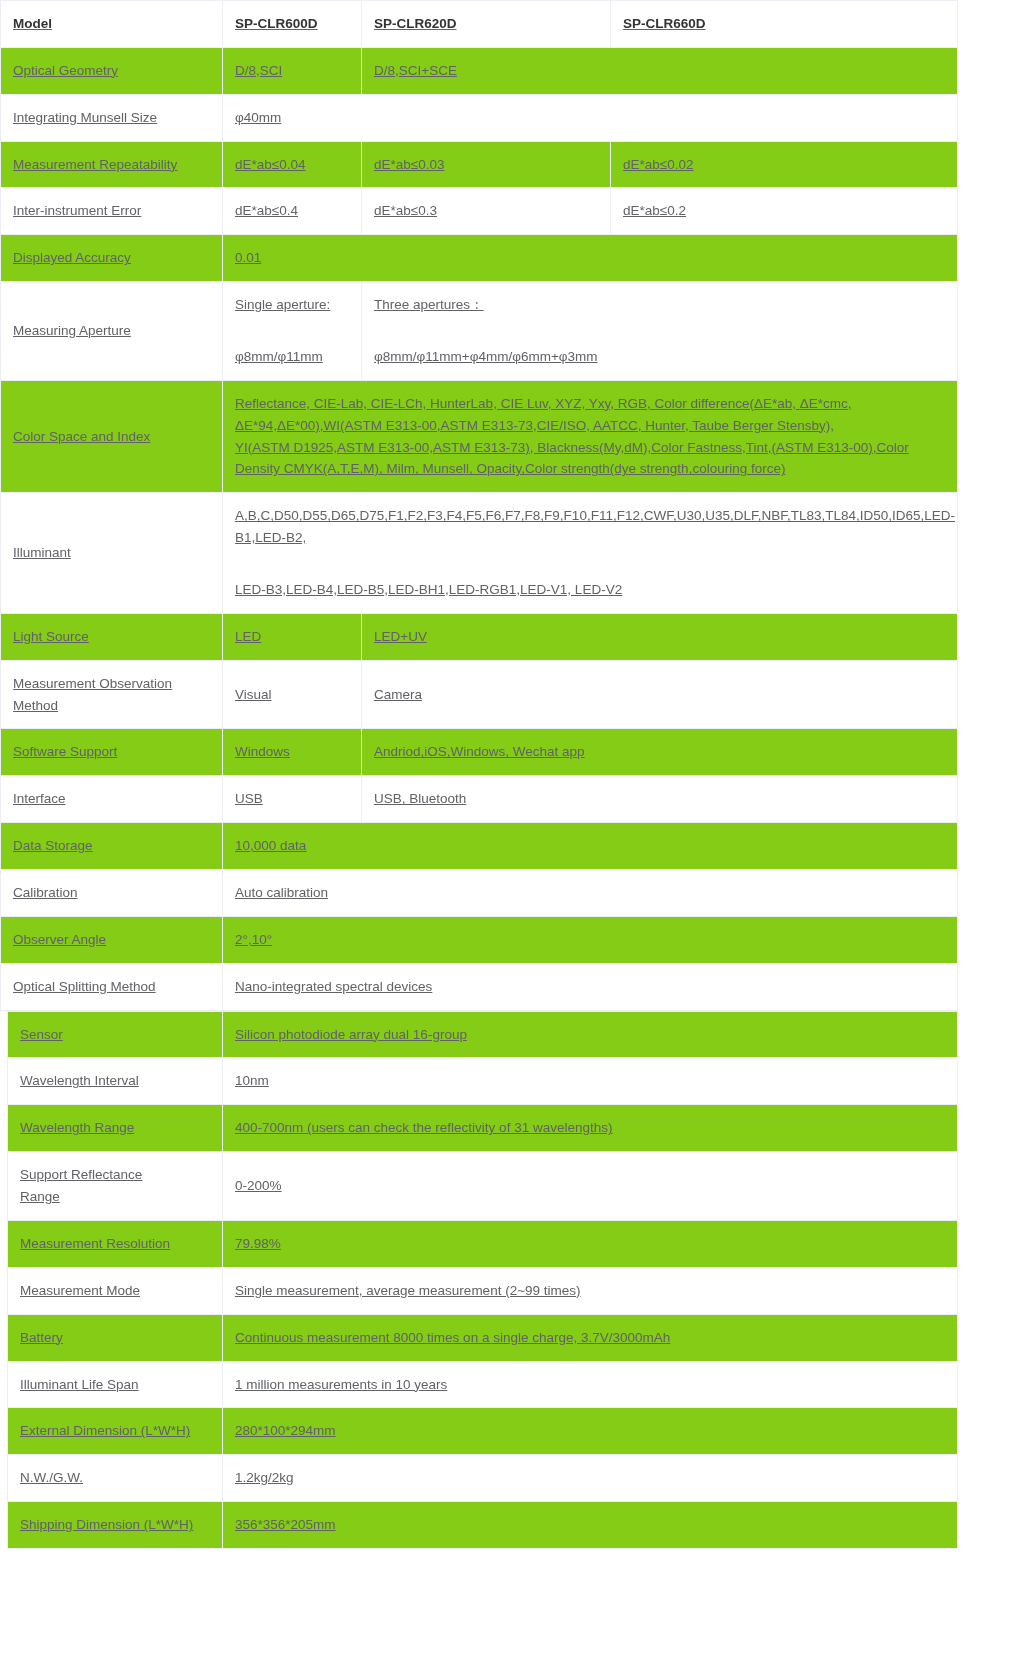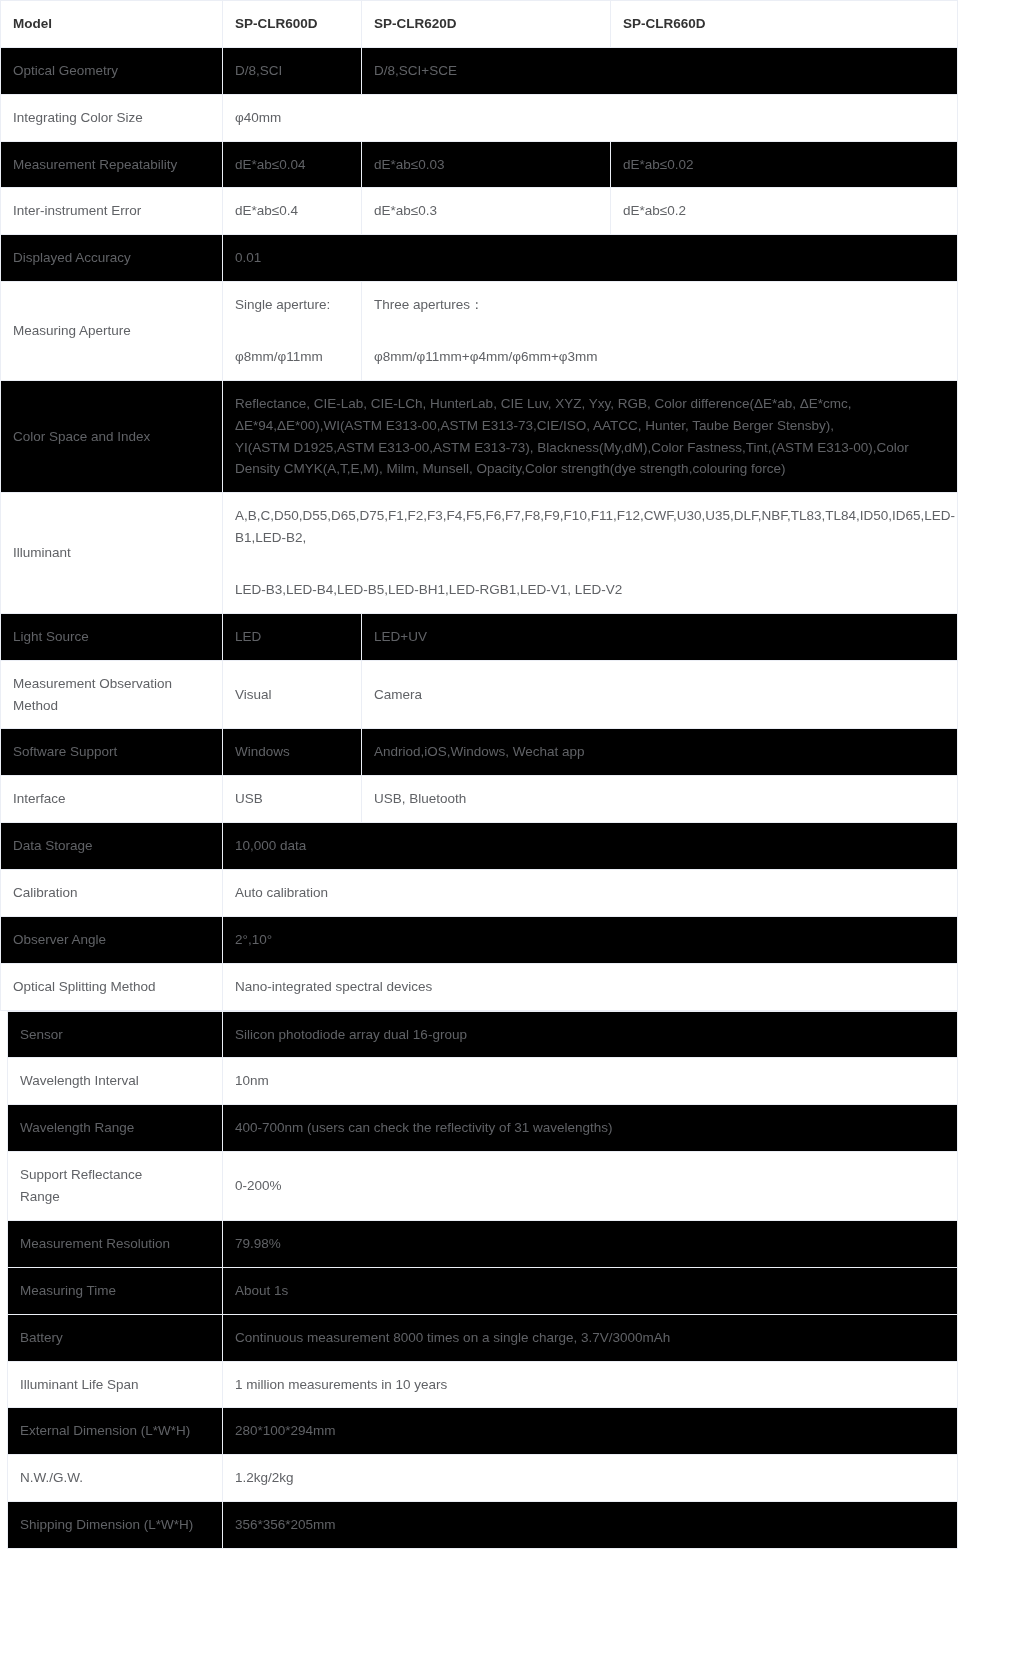--- a/index.html
+++ b/index.html
@@ -14,20 +14,21 @@
     height: 1653px;
     font-family: "Liberation Sans", sans-serif;
     color: #606266;
     overflow: hidden;
   }
 
   .page {
     position: relative;
     width: 1018px;
     height: 1215px;
+    text-decoration: underline;
   }
 
   table.spec {
     border-collapse: collapse;
     table-layout: fixed;
     border-spacing: 0;
   }
 
   
   table.spec-top {
@@ -53,21 +54,21 @@
   }
 
   table.spec th {
     font-weight: bold;
     color: #333333;
     font-size: 13.5px;
   }
 
   
   tr.rz-white > td, tr.rz-white > th { background: #ffffff; }
-  tr.rz-gray  > td, tr.rz-gray  > th { background: #000000; }
+  tr.rz-gray  > td, tr.rz-gray  > th { background: #84cc16; }
 
   
   .cw-label  { width: 222px; }
   .cw-c1     { width: 139px; }
   .cw-c2     { width: 249px; }
   .cw-c3     { width: 347px; }
 
   
   .cw-label2 { width: 215px; }
   .cw-val2   { width: 735px; }
@@ -126,21 +127,21 @@
         <th>SP-CLR660D</th>
       </tr>
 
       <tr class="rz-gray">
         <td class="label">Optical Geometry</td>
         <td class="val">D/8,SCI</td>
         <td class="val" colspan="2">D/8,SCI+SCE</td>
       </tr>
 
       <tr class="rz-white">
-        <td class="label">Integrating Color Size</td>
+        <td class="label">Integrating Munsell Size</td>
         <td class="val" colspan="3">φ40mm</td>
       </tr>
 
       <tr class="rz-gray">
         <td class="label">Measurement Repeatability</td>
         <td class="val">dE*ab≤0.04</td>
         <td class="val">dE*ab≤0.03</td>
         <td class="val">dE*ab≤0.02</td>
       </tr>
 
@@ -262,23 +263,23 @@
         <td class="label-center wrapcell">
           <span class="ln">Support Reflectance</span>
           <span class="ln">Range</span>
         </td>
         <td class="val">0-200%</td>
       </tr>
       <tr class="rz-gray">
         <td class="label-center">Measurement Resolution</td>
         <td class="val">79.98%</td>
       </tr>
-      <tr class="rz-gray">
-        <td class="label-center">Measuring Time</td>
-        <td class="val">About 1s</td>
+      <tr class="rz-white">
+        <td class="label-center">Measurement Mode</td>
+        <td class="val">Single measurement, average measurement (2~99 times)</td>
       </tr>
       <tr class="rz-gray">
         <td class="label-center">Battery</td>
         <td class="val">Continuous measurement 8000 times on a single charge, 3.7V/3000mAh</td>
       </tr>
       <tr class="rz-white">
         <td class="label-center">Illuminant Life Span</td>
         <td class="val">1 million measurements in 10 years</td>
       </tr>
       <tr class="rz-gray">

